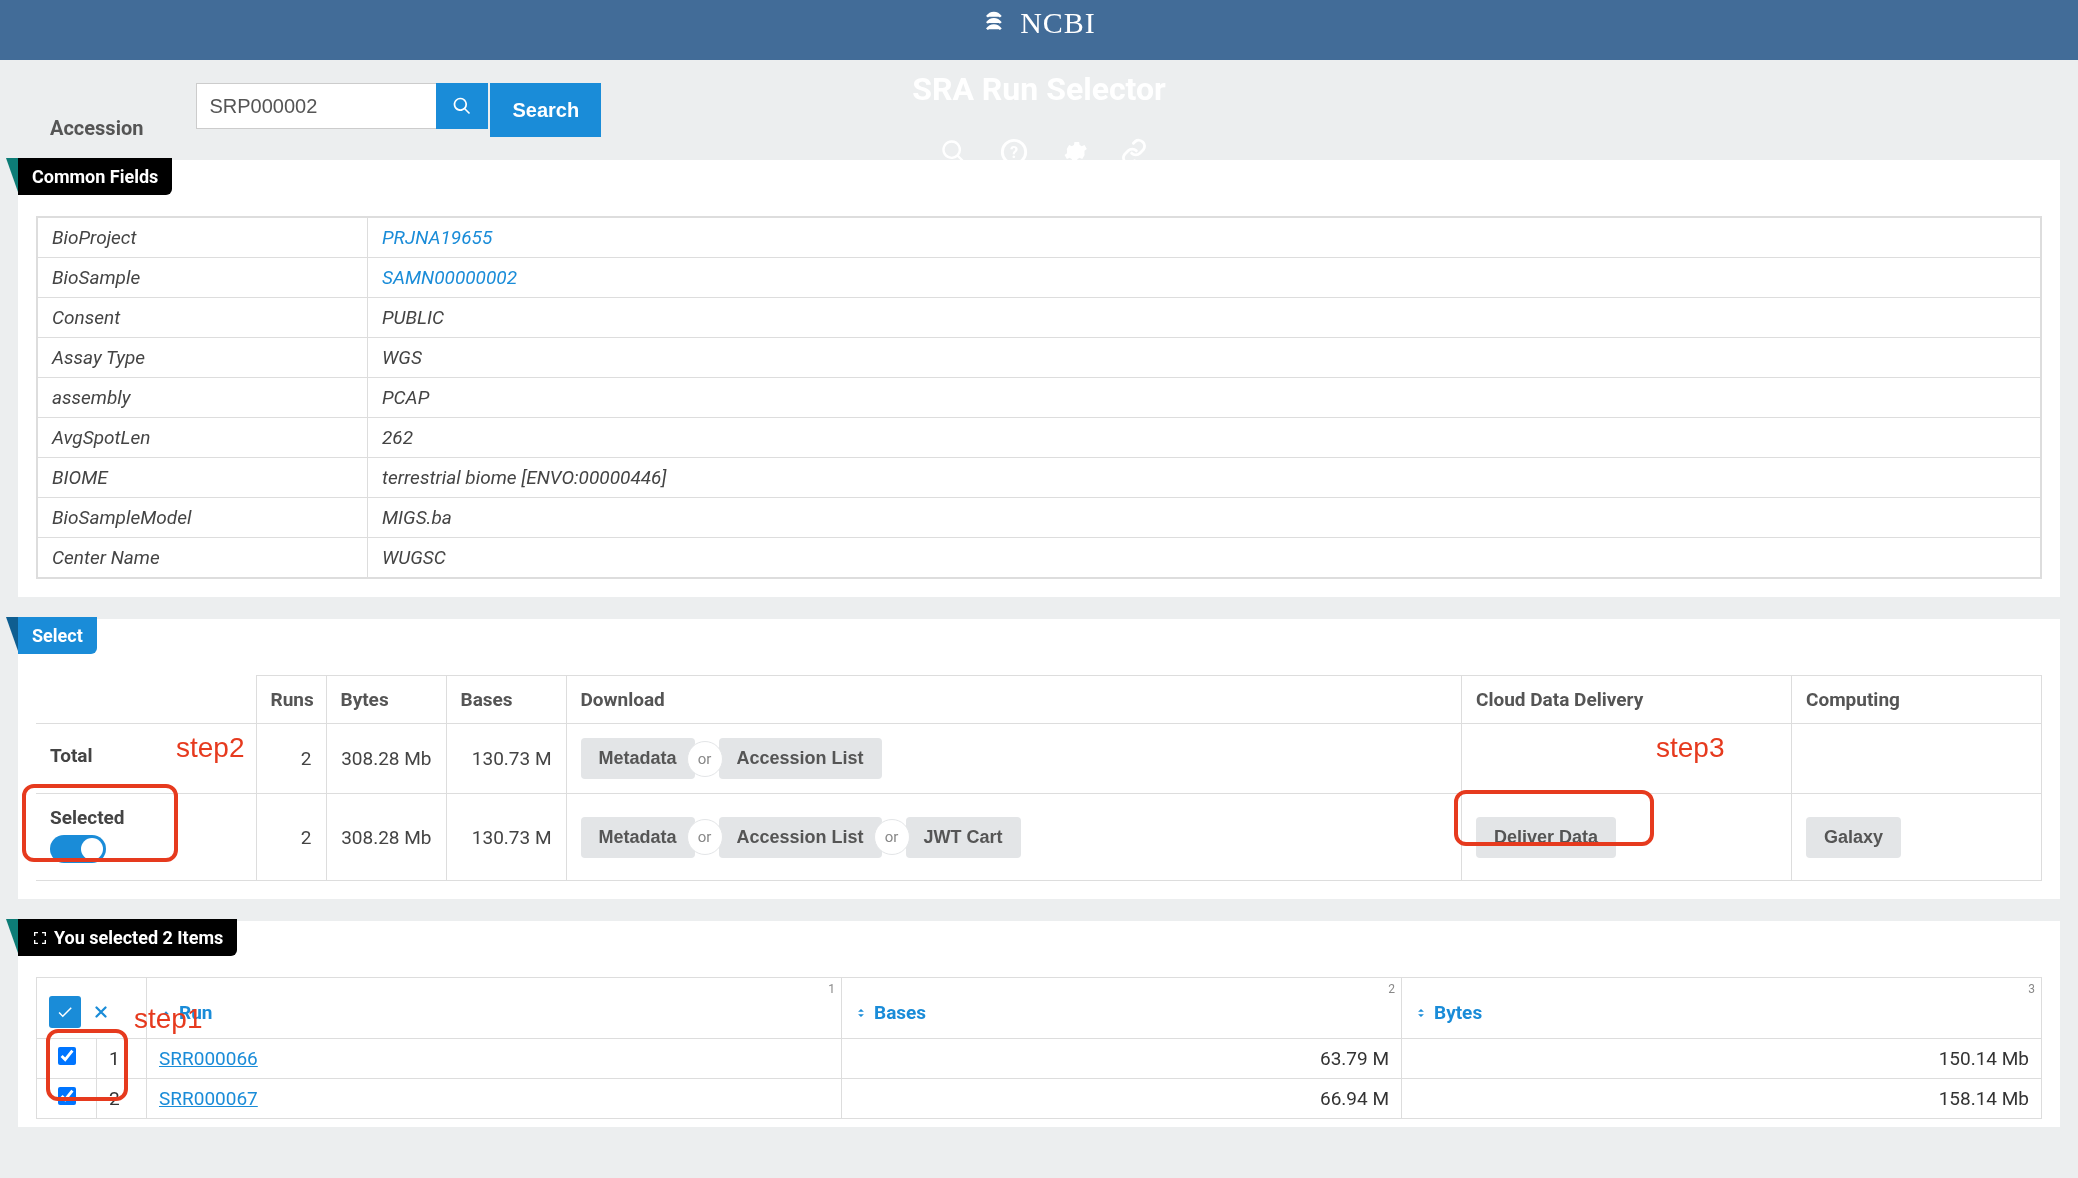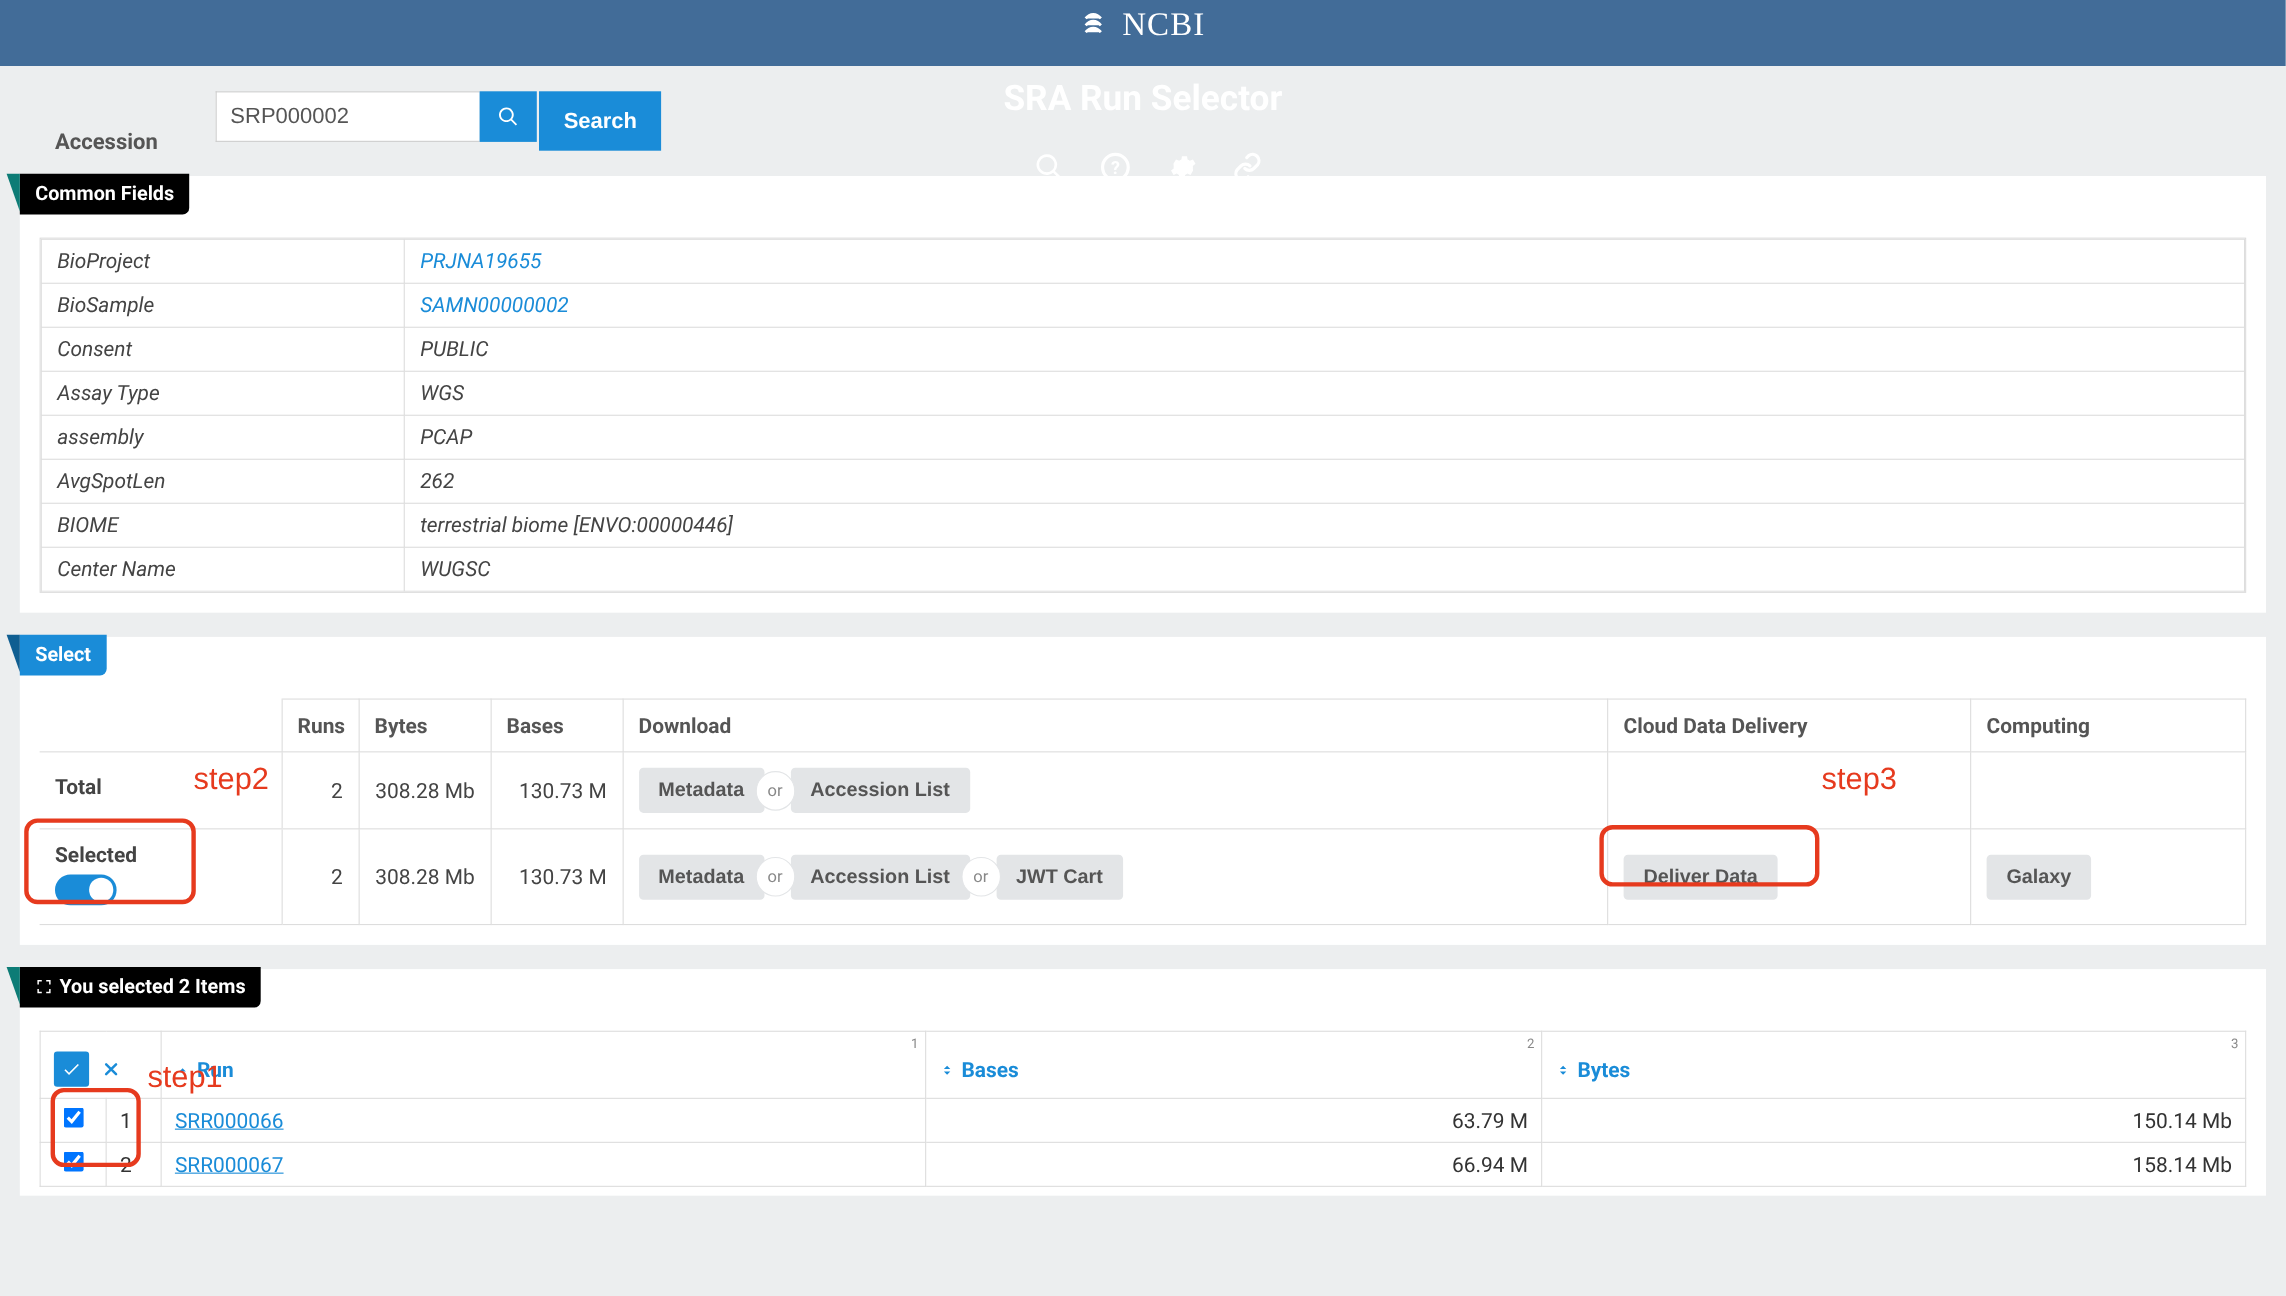--- a/index.html
+++ b/index.html
@@ -275,20 +275,24 @@
             <td class="key">assembly</td>
             <td>PCAP</td>
           </tr>
           <tr>
             <td class="key">AvgSpotLen</td>
             <td>262</td>
           </tr>
           <tr>
             <td class="key">BIOME</td>
             <td>terrestrial biome [ENVO:00000446]</td>
+          </tr>
+          <tr>
+            <td class="key">BioSampleModel</td>
+            <td>MIGS.ba</td>
           </tr>
           <tr>
             <td class="key">Center Name</td>
             <td>WUGSC</td>
           </tr>
         </tbody>
     </table>
   </div>
 </div>
 

